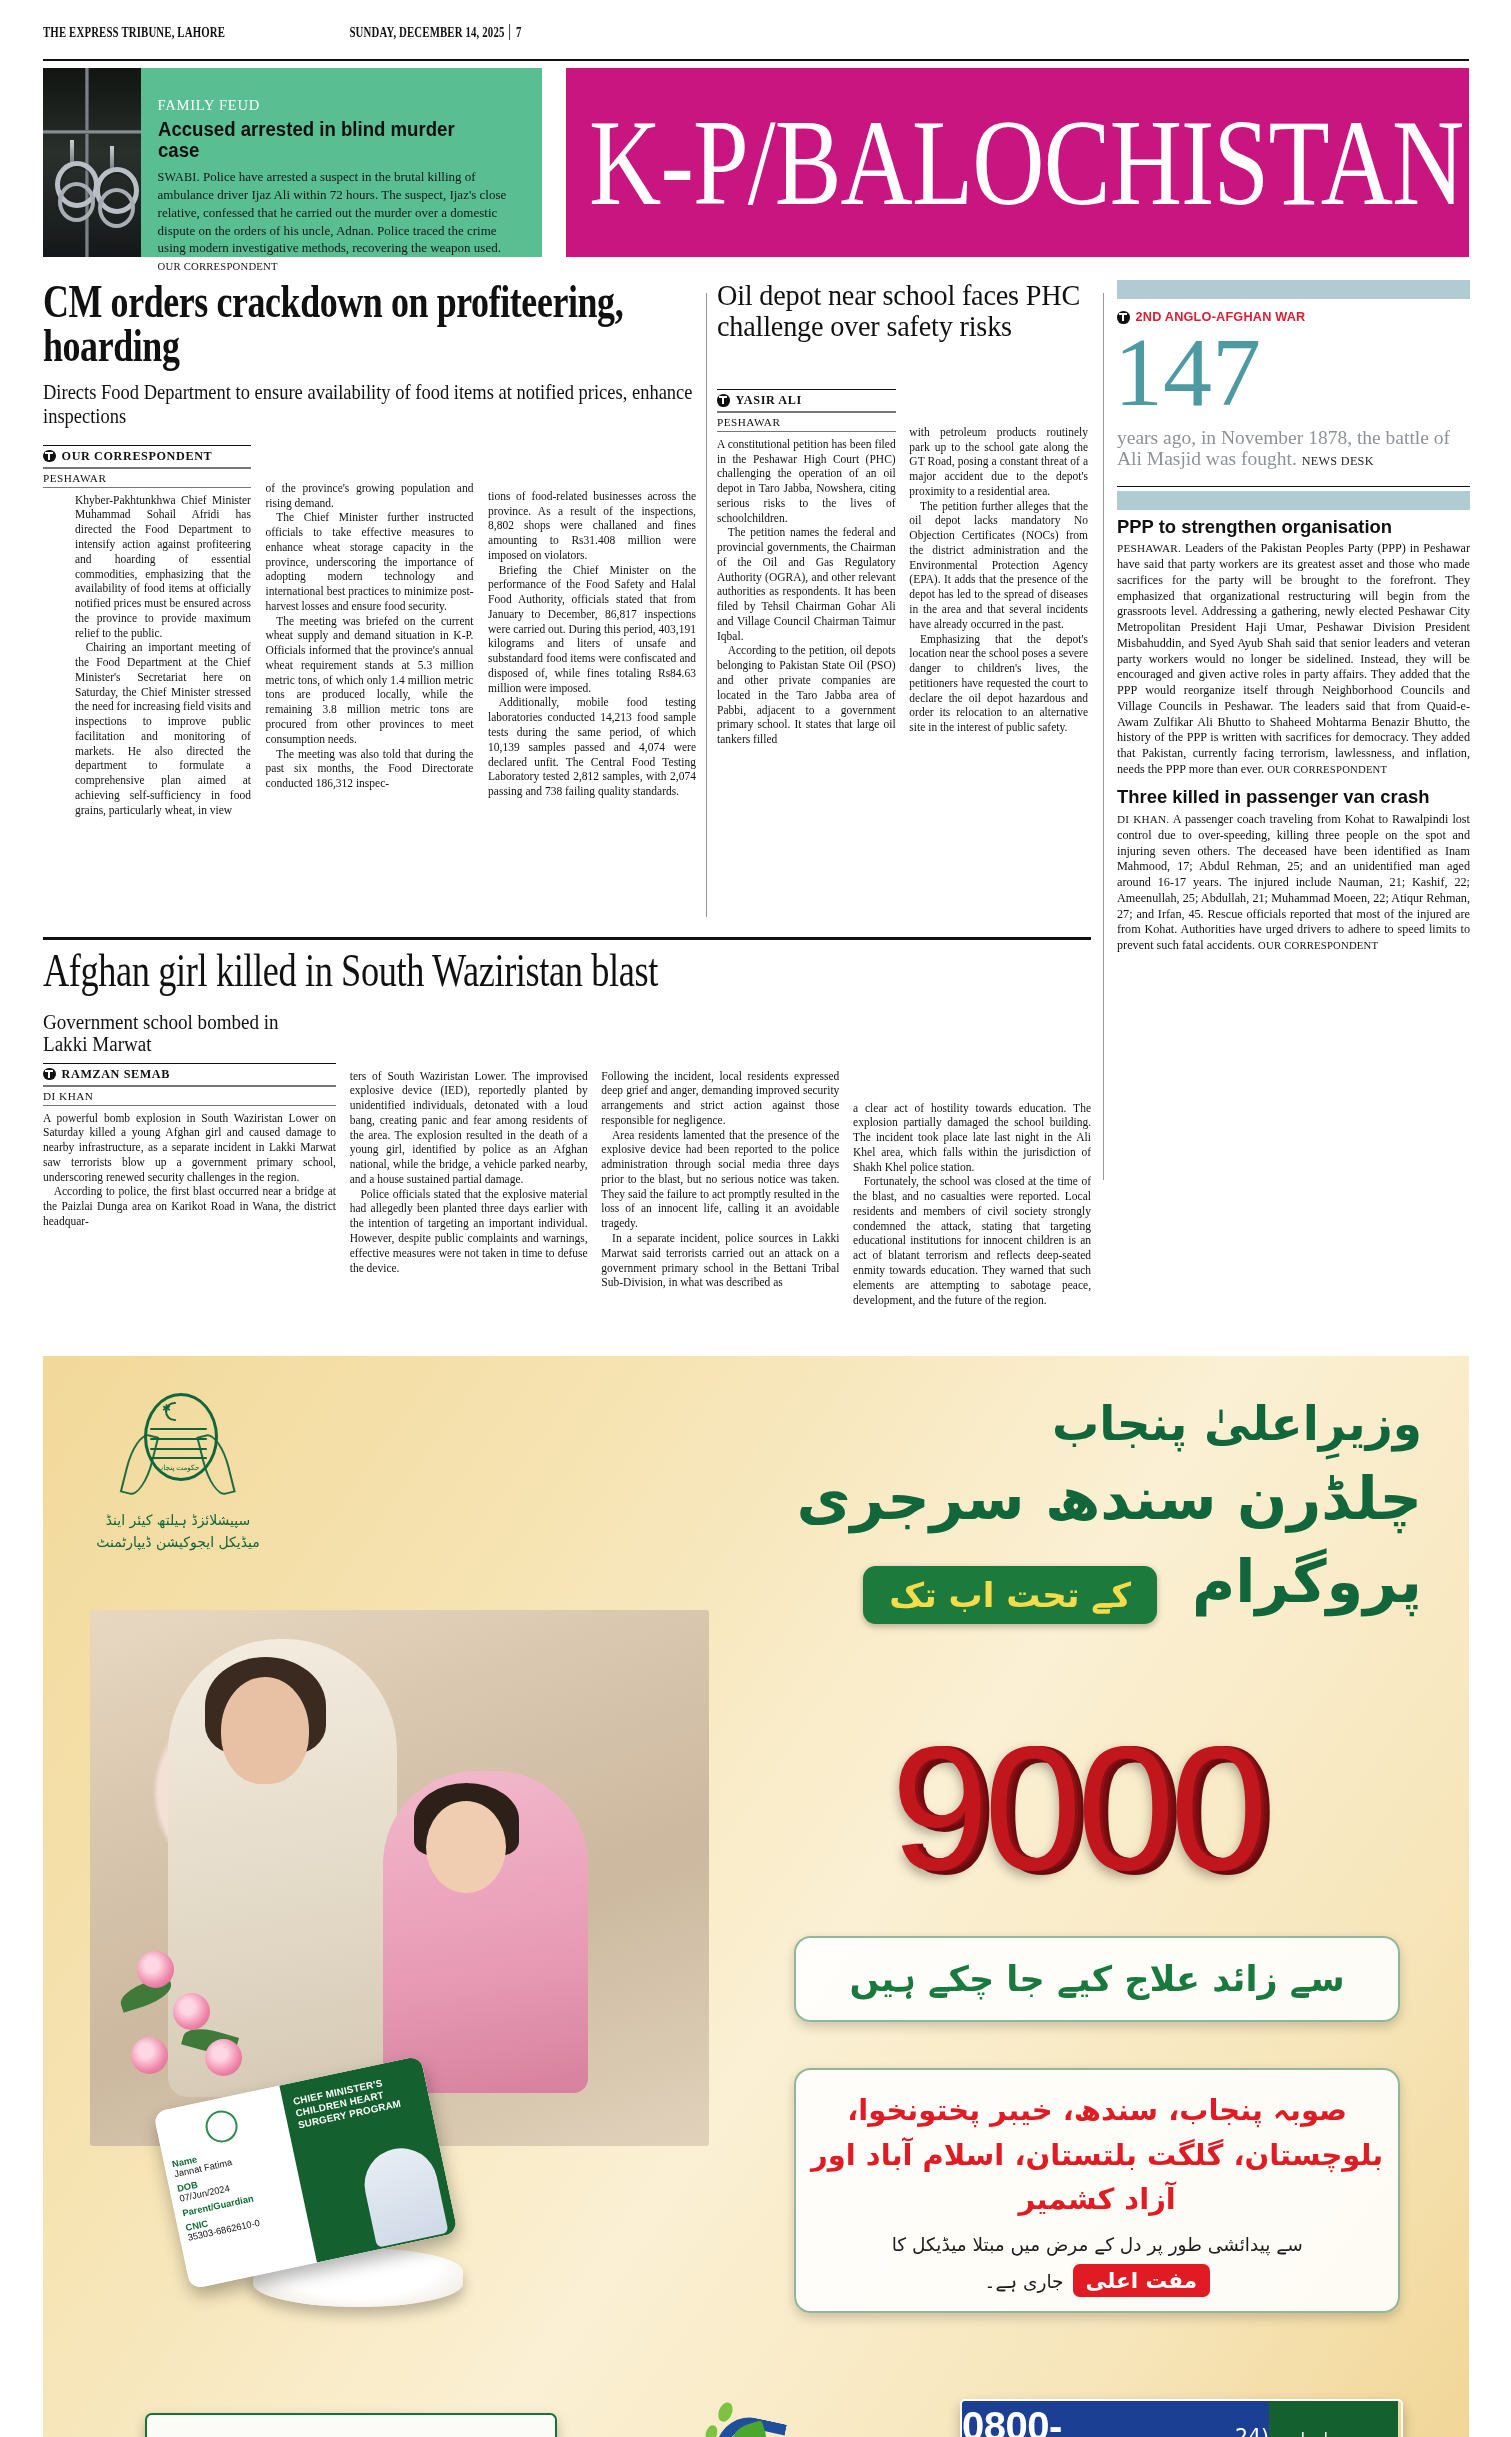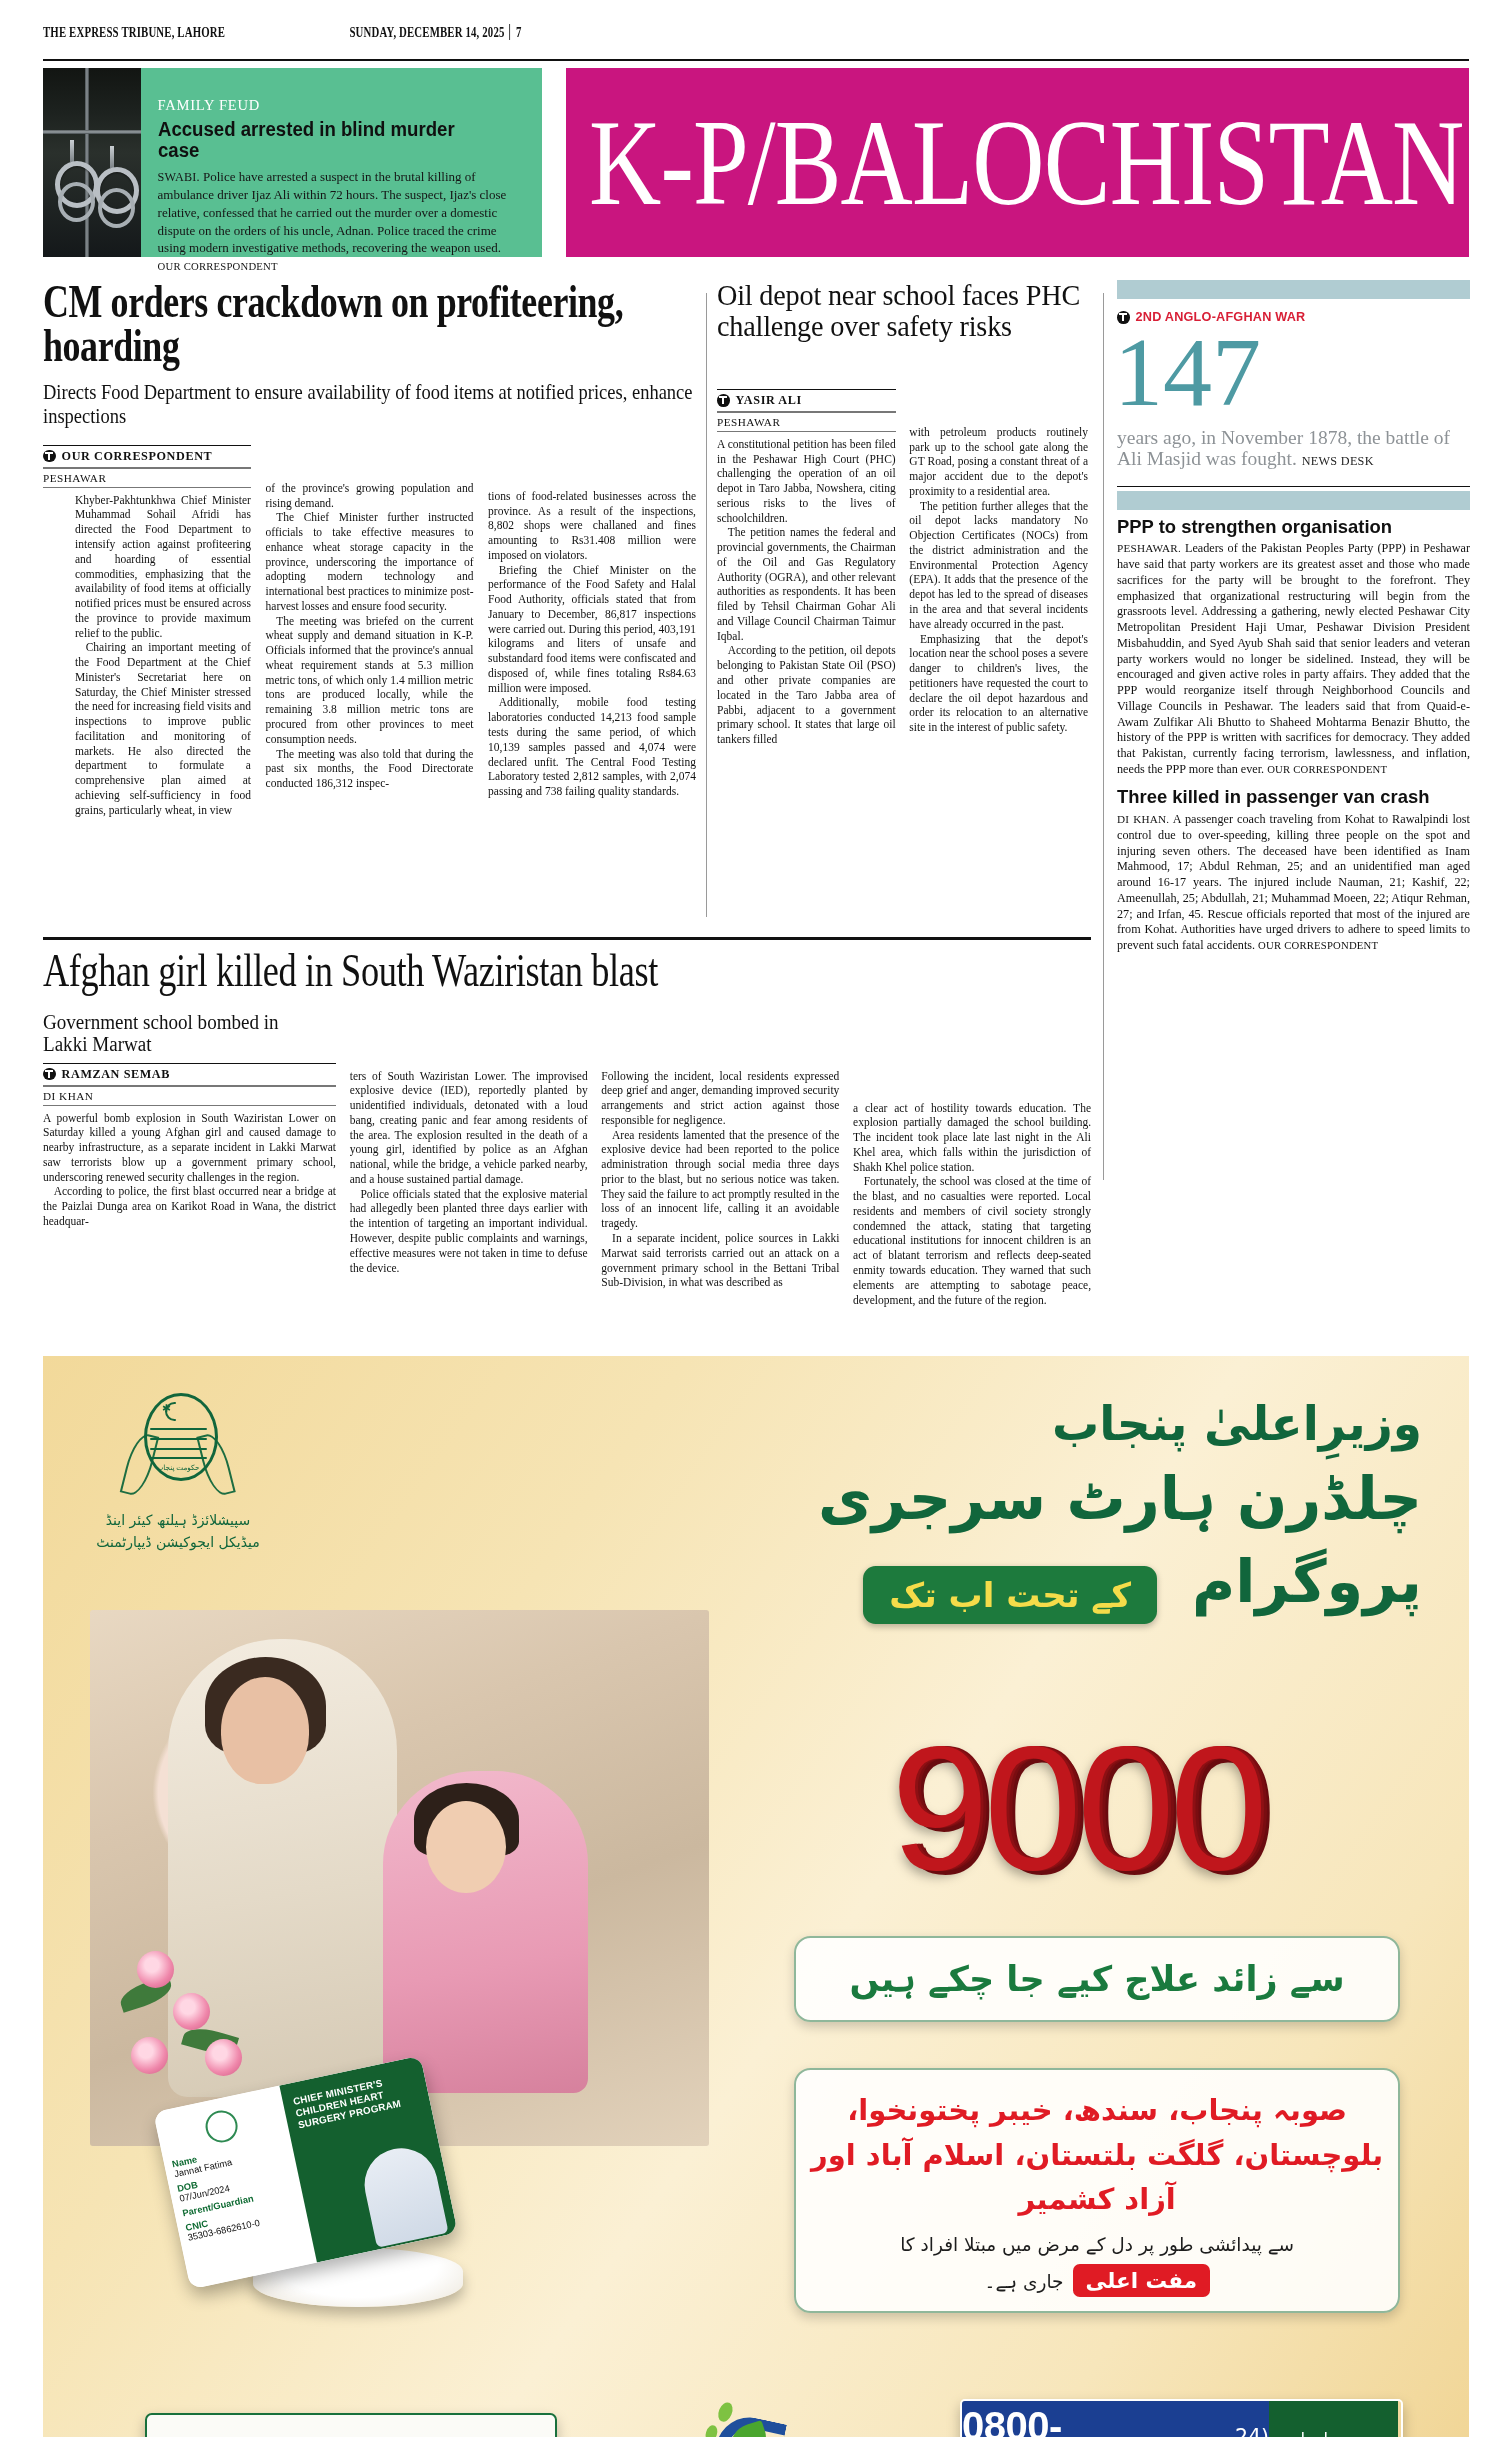--- a/index.html
+++ b/index.html
@@ -583,33 +583,33 @@
           <div class="wave w4"></div>
         <div class="govtxt">حکومت پنجاب</div>
         <div class="wreathL"></div>
         <div class="wreathR"></div>
       </div>
       <div class="ad-dept">سپیشلائزڈ ہیلتھ کیئر اینڈ میڈیکل ایجوکیشن ڈیپارٹمنٹ</div>
     </div>
 
     <div class="ad-urdu-head">
       <div class="l1">وزیرِاعلیٰ پنجاب</div>
-      <div class="l2">چلڈرن ہارٹ سرجری پروگرام</div>
+      <div class="l2">چلڈرن سندھ سرجری پروگرام</div>
     </div>
     <div class="ad-pill">کے تحت اب تک</div>
 
     <div class="big9000">9000</div>
 
     <div class="ad-box ad-box-1">
       <div class="t">سے زائد علاج کیے جا چکے ہیں</div>
     </div>
 
     <div class="ad-box ad-box-2">
       <div class="t1">صوبہ پنجاب، سندھ، خیبر پختونخوا، بلوچستان، گلگت بلتستان، اسلام آباد اور آزاد کشمیر</div>
-      <div class="t2">سے پیدائشی طور پر دل کے مرض میں مبتلا افراد کا</div>
+      <div class="t2">سے پیدائشی طور پر دل کے مرض میں مبتلا میڈیکل کا</div>
       <div>
         <span class="freepill">مفت اعلی</span>
         <span class="t3">جاری ہے۔</span>
       </div>
     </div>
 
     <div class="ad-photo">
       <div class="woman"></div>
         <div class="woman-hair"></div>
         <div class="woman-face"></div>

